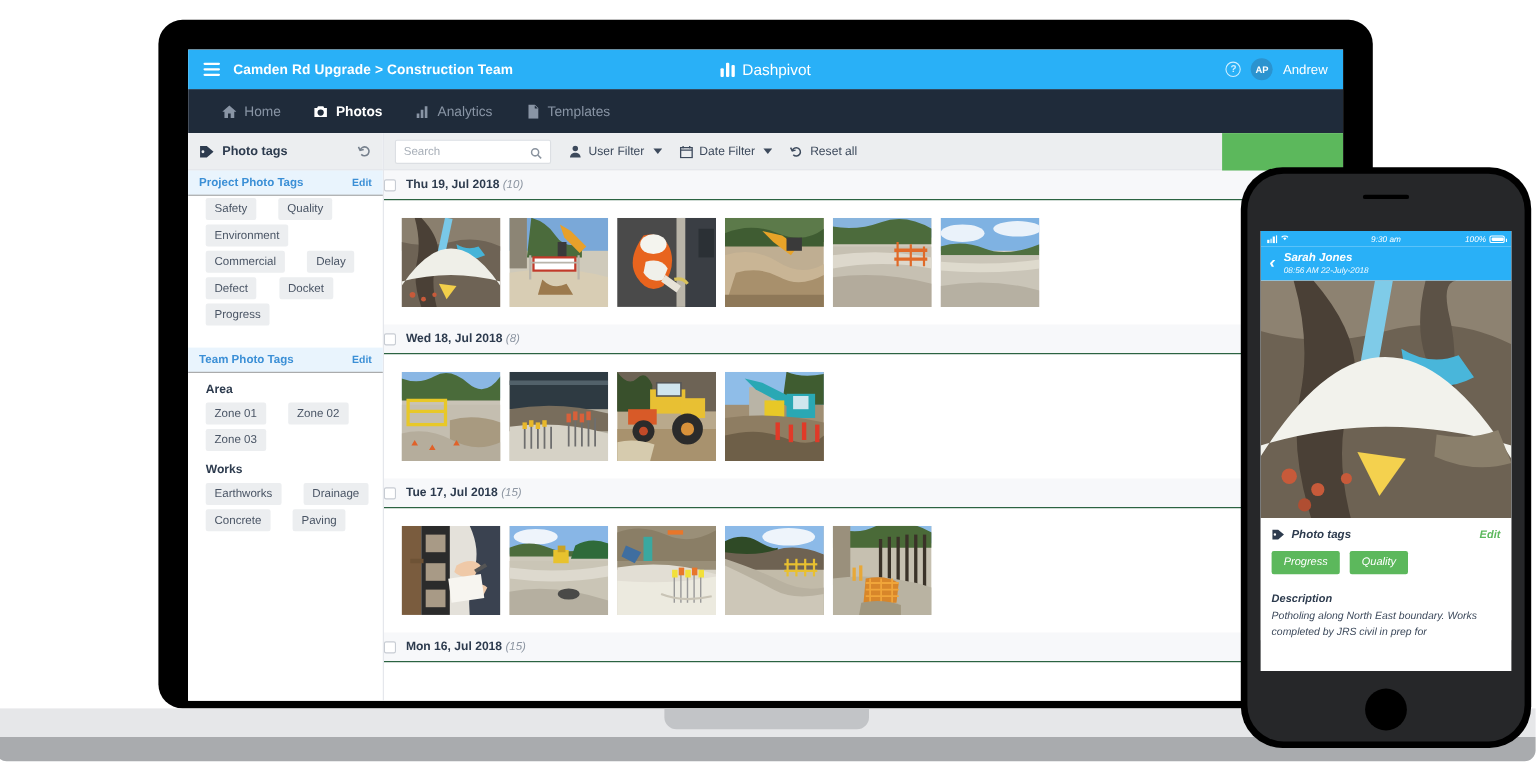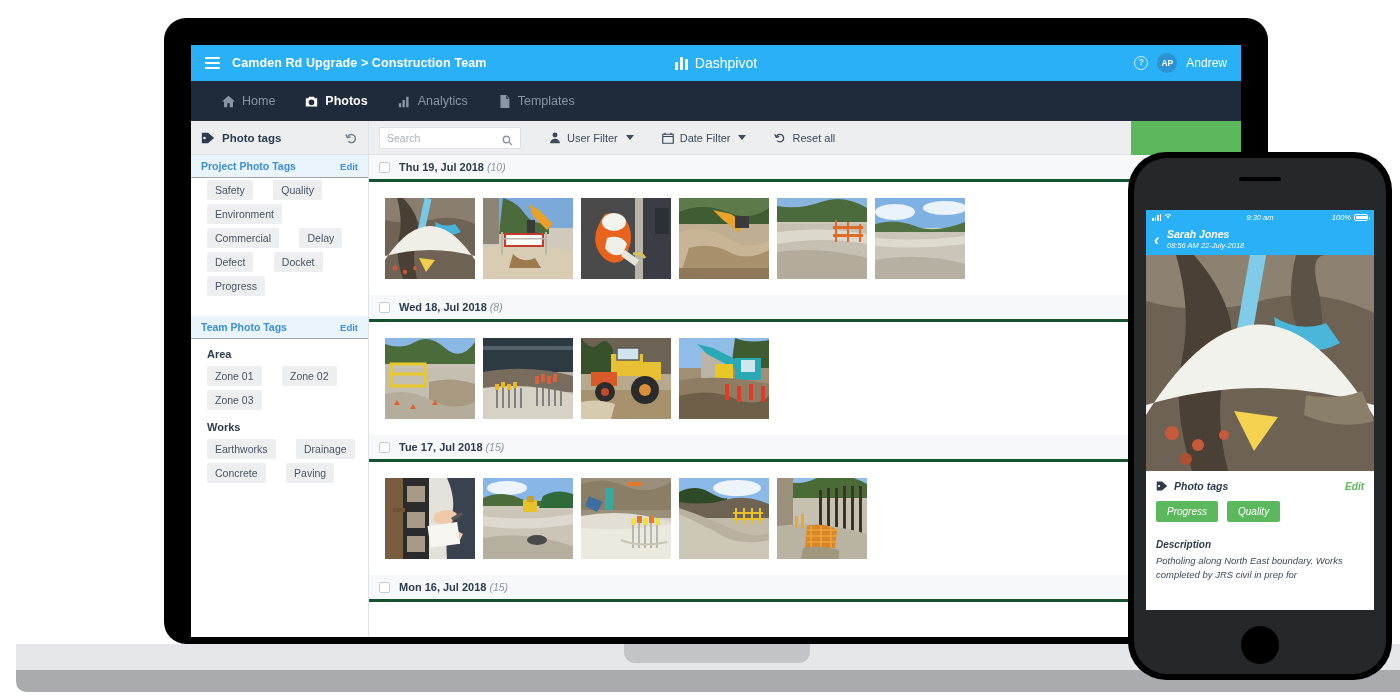--- a/index.html
+++ b/index.html
@@ -5,21 +5,21 @@
   * { box-sizing: border-box; margin: 0; padding: 0; }
   html, body {
     width: 1400px; height: 700px;
     background: #ffffff;
     font-family: "Liberation Sans", sans-serif;
     overflow: hidden;
   }
   #stage { position: relative; width: 1400px; height: 700px; }
 
   
-  #laptop { position: absolute; left: 164px; top: 18px; width: 1104px; height: 626px; }
+  #laptop { position: absolute; left: 144px; top: 18px; width: 1104px; height: 626px; }
   .laptop-lid {
     position: absolute; inset: 0;
     background: #000000;
     border-radius: 22px;
   }
   .laptop-screen {
     position: absolute; left: 27px; top: 27px;
     width: 1050px; height: 592px;
     background: #ffffff;
     overflow: hidden;
@@ -112,21 +112,21 @@
   .tag-chip {
     display: inline-block; margin: 2px 0 2px 16px; padding: 4px 8px;
     background: #eceef0; border-radius: 2px;
     font-size: 10.5px; color: #4a5565; cursor: pointer; line-height: 12px;
   }
 
   
   .content { flex: 1; background: #ffffff; overflow: hidden; }
   .toolbar {
     height: 34px; background: #eceef0; border-bottom: 1px solid #dfe3e8;
-    display: flex; align-items: center; padding: 0 10px; gap: 12px;
+    display: flex; align-items: center; padding: 0 10px; gap: 0;
   }
   .search-box {
     position: relative; width: 142px; height: 22px; background: #ffffff;
     border: 1px solid #dcdfe3; border-radius: 2px; display: flex; align-items: center;
   }
   .search-box input {
     border: 0; outline: 0; width: 118px; height: 20px; margin-left: 7px;
     font-size: 10.5px; color: #4a5565; font-family: "Liberation Sans", sans-serif; background: transparent;
   }
   .search-box input::placeholder { color: #a8afb8; }
@@ -135,22 +135,22 @@
   .tb-btn {
     display: flex; align-items: center; gap: 6px; margin-left: 16px;
     font-size: 11px; color: #3d4a5c; cursor: pointer; white-space: nowrap;
   }
   .tb-ic { width: 12px; height: 12px; display: inline-flex; color: #3d4a5c; }
   .tb-ic svg { width: 12px; height: 12px; fill: currentColor; }
   .caret { width: 0; height: 0; border-left: 4px solid transparent; border-right: 4px solid transparent; border-top: 5px solid #3d4a5c; margin-left: 2px; }
   .tb-right { margin-left: auto; display: flex; align-items: center; }
 
   .date-row {
-    height: 27px; background: #f7f8fa; border-bottom: 3px solid #14532d;
-    display: flex; align-items: center; padding-left: 10px;
+    height: 27px; background: #f7f8fa; border-bottom: 1px solid #14532d;
+    display: flex; align-items: center; 
   }
   .cb { width: 11px; height: 11px; border: 1px solid #c7ccd3; border-radius: 2px; background: #fff; cursor: pointer; }
   .date-label { font-size: 11px; font-weight: 700; color: #2d3b4e; margin-left: 9px; }
   .date-count { font-size: 10.5px; color: #8d96a2; margin-left: 3px; font-style: italic; }
   .photo-row { display: flex; gap: 0; padding: 16px 0 16px 16px; }
   .thumb { width: 90px; height: 81px; margin-right: 8px; overflow: hidden; position: relative; }
   .thumb svg { display: block; width: 100%; height: 100%; }
 
   
   .green-strip {

